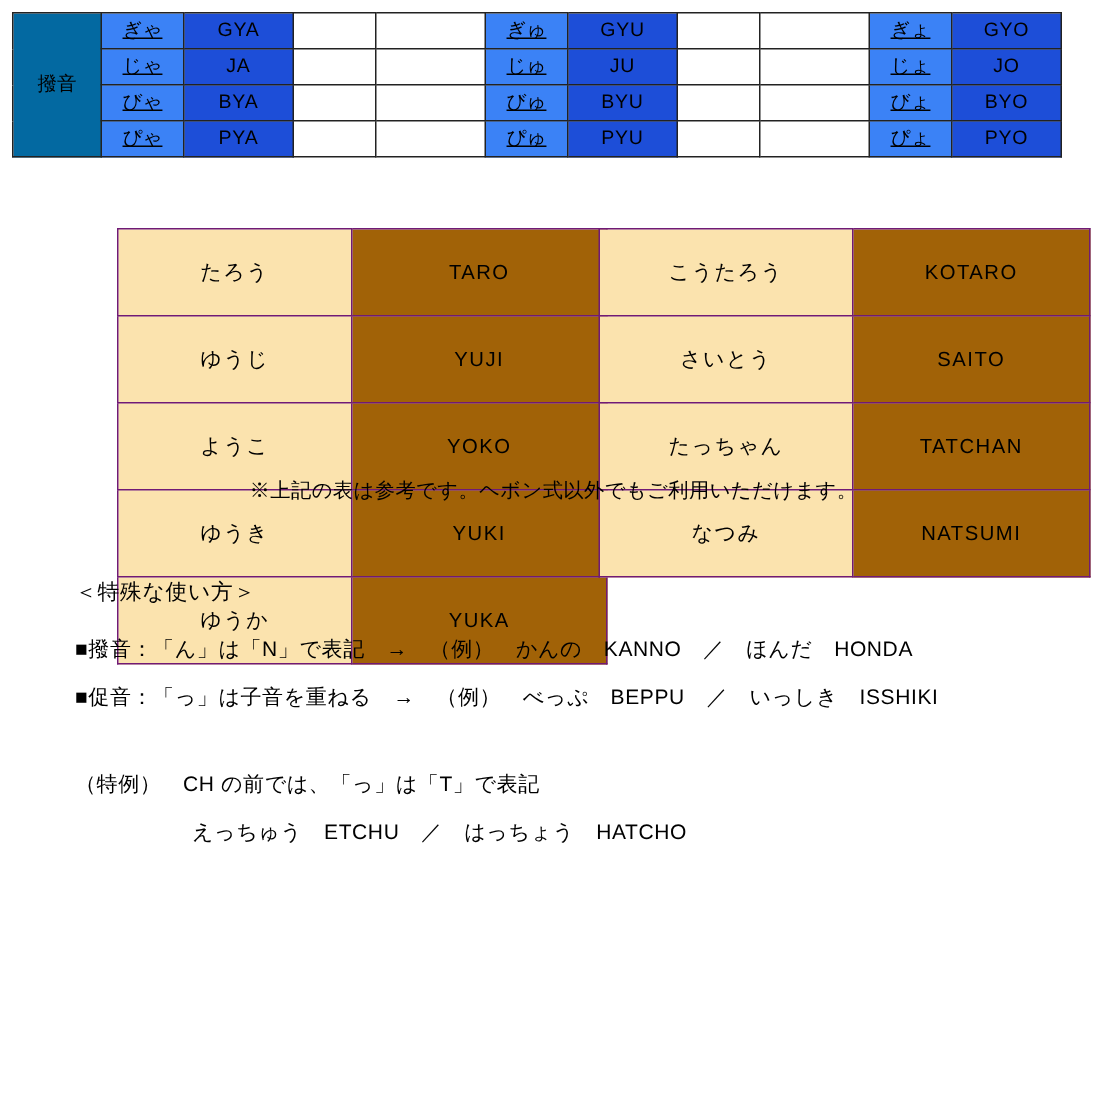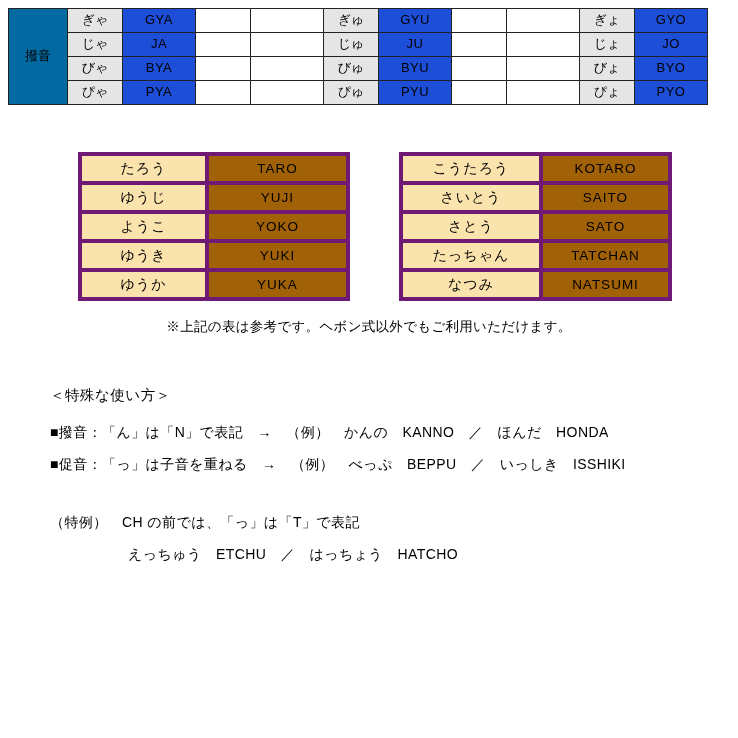--- a/index.html
+++ b/index.html
@@ -34,23 +34,24 @@
     vertical-align: middle;
     font-size: 13px;
     line-height: 1.1;
   }
   .label-cell {
     width: 58px;
     font-size: 13px;
     background: #0369a1;
   }
   .kana-cell {
-    background: #e5e5e5;
+    background: #3b82f6;
     width: 54px;
     font-size: 14px;
+    text-decoration: underline;
   }
   .romaji-cell {
     background: #1d4ed8;
     width: 72px;
     font-size: 13px;
     letter-spacing: 0.5px;
   }
   .blank-cell {
     background: #ffffff;
     width: 54px;
@@ -65,25 +66,25 @@
     top: 152px;
     left: 0;
     width: 738px;
     height: 130px;
   }
   .name-table {
     position: absolute;
     border-collapse: collapse;
   }
   .name-table td {
-    border: 4px solid #701a75;
+    border: 1px solid #701a75;
     height: 25px;
     text-align: center;
     vertical-align: middle;
-    padding: 0;
+    padding: 16px;
   }
   .name-kana {
     background: #fbe3ae;
     font-size: 14px;
     letter-spacing: 1px;
   }
   .name-romaji {
     background: #a16207;
     font-size: 13.5px;
     letter-spacing: 1px;
@@ -220,24 +221,20 @@
   </table>
   <table class="name-table" id="names-right">
     <tbody id="names-right-body">
         <tr>
           <td class="name-kana">こうたろう</td>
           <td class="name-romaji">KOTARO</td>
         </tr>
         <tr>
           <td class="name-kana">さいとう</td>
           <td class="name-romaji">SAITO</td>
-        </tr>
-        <tr>
-          <td class="name-kana">さとう</td>
-          <td class="name-romaji">SATO</td>
         </tr>
         <tr>
           <td class="name-kana">たっちゃん</td>
           <td class="name-romaji">TATCHAN</td>
         </tr>
         <tr>
           <td class="name-kana">なつみ</td>
           <td class="name-romaji">NATSUMI</td>
         </tr>
       </tbody>

